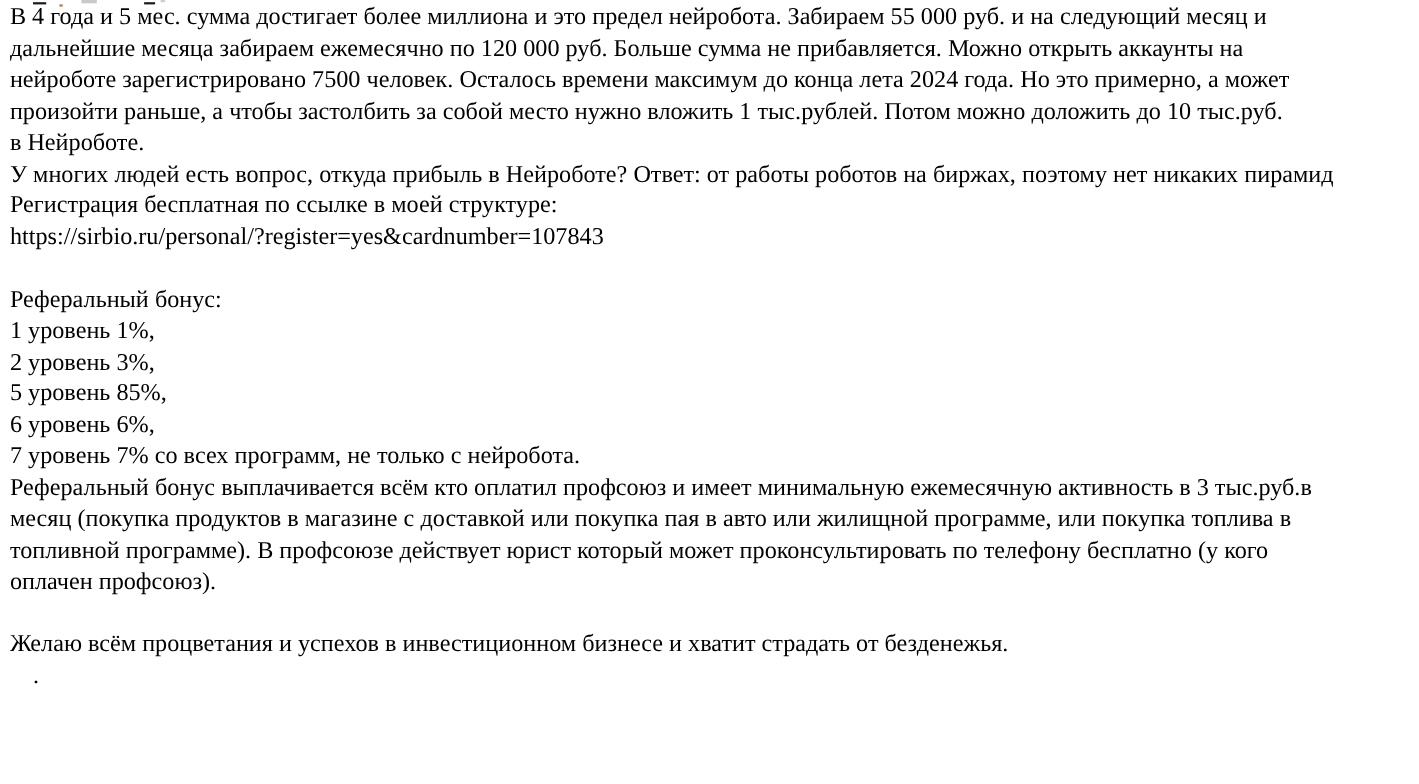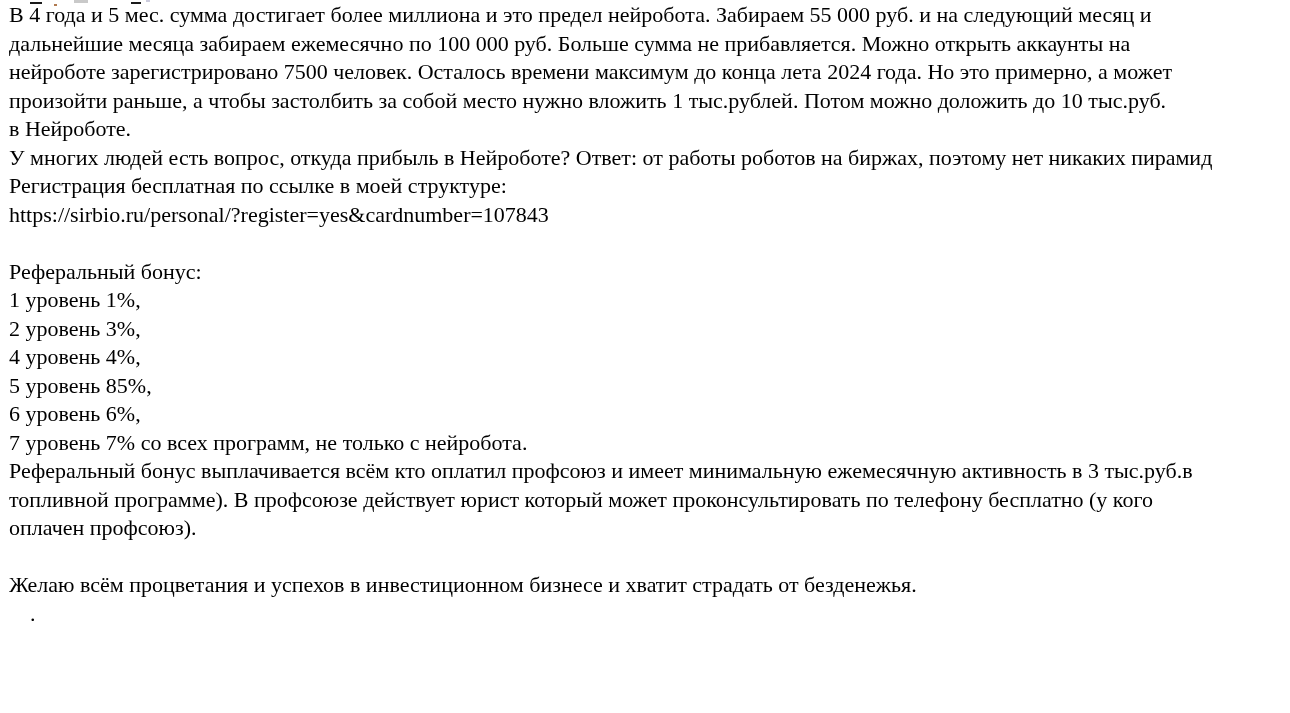--- a/index.html
+++ b/index.html
@@ -43,41 +43,41 @@
 
 <div class="doc">
 
   <span class="remnant r1"></span>
   <span class="remnant r2"></span>
   <span class="remnant r3"></span>
   <span class="remnant r4"></span>
   <span class="remnant r5"></span>
 
   <div class="line">В 4 года и 5 мес. сумма достигает более миллиона и это предел нейробота. Забираем 55 000 руб. и на следующий месяц и</div>
-  <div class="line">дальнейшие месяца забираем ежемесячно по 100 000 руб. Больше сумма не прибавляется. Можно открыть аккаунты на</div>
+  <div class="line">дальнейшие месяца забираем ежемесячно по 120 000 руб. Больше сумма не прибавляется. Можно открыть аккаунты на</div>
   <div class="line">нейроботе зарегистрировано 7500 человек. Осталось времени максимум до конца лета 2024 года. Но это примерно, а может</div>
   <div class="line">произойти раньше, а чтобы застолбить за собой место нужно вложить 1 тыс.рублей. Потом можно доложить до 10 тыс.руб.</div>
 
   <div class="line">в Нейроботе.</div>
   <div class="line">У многих людей есть вопрос, откуда прибыль в Нейроботе? Ответ: от работы роботов на биржах, поэтому нет никаких пирамид</div>
 
   <div class="line">Регистрация бесплатная по ссылке в моей структуре:</div>
   <div class="line">https://sirbio.ru/personal/?register=yes&amp;cardnumber=107843</div>
 
   <div class="line"></div>
 
   <div class="line">Реферальный бонус:</div>
   <div class="line">1 уровень 1%,</div>
   <div class="line">2 уровень 3%,</div>
-  <div class="line">4 уровень 4%,</div>
   <div class="line">5 уровень 85%,</div>
   <div class="line">6 уровень 6%,</div>
   <div class="line">7 уровень 7% со всех программ, не только с нейробота.</div>
 
   <div class="line">Реферальный бонус выплачивается всём кто оплатил профсоюз и имеет минимальную ежемесячную активность в 3 тыс.руб.в</div>
+  <div class="line">месяц (покупка продуктов в магазине с доставкой или покупка пая в авто или жилищной программе, или покупка топлива в</div>
   <div class="line">топливной программе). В профсоюзе действует юрист который может проконсультировать по телефону бесплатно (у кого</div>
   <div class="line">оплачен профсоюз).</div>
 
   <div class="line"></div>
 
   <div class="line">Желаю всём процветания и успехов в инвестиционном бизнесе и хватит страдать от безденежья.</div>
   <div class="line dot-line">.</div>
 
 </div>
 

